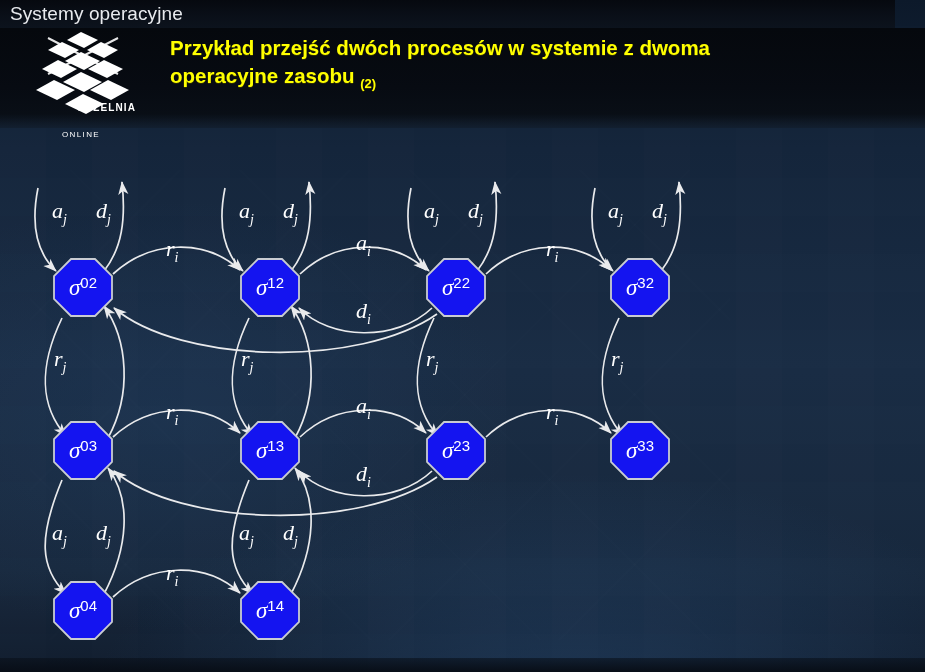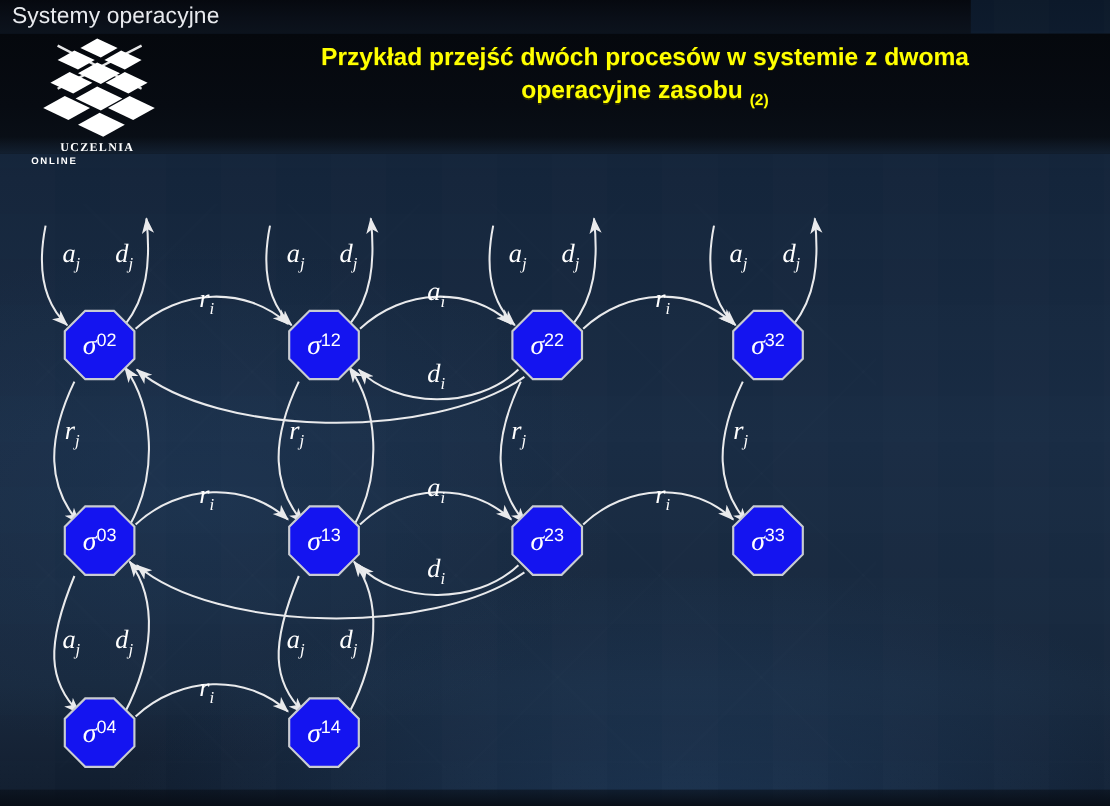--- a/index.html
+++ b/index.html
@@ -15,41 +15,41 @@
   #texture{position:absolute;inset:0;pointer-events:none;opacity:.30;
     background-image:
       repeating-linear-gradient(90deg, rgba(255,255,255,.016) 0 46px, rgba(0,0,0,.012) 46px 92px),
       repeating-linear-gradient(0deg, rgba(255,255,255,.013) 0 38px, rgba(0,0,0,.010) 38px 76px);}
   #diamonds{position:absolute;left:30px;top:170px;width:700px;height:470px;pointer-events:none;opacity:.16;
     background-image:
       repeating-linear-gradient(45deg, rgba(255,255,255,.05) 0 2px, transparent 2px 120px),
       repeating-linear-gradient(-45deg, rgba(255,255,255,.05) 0 2px, transparent 2px 120px);}
 
   
-  #topbar{position:absolute;left:0;top:0;width:809px;height:28px;
+  #topbar{position:absolute;left:0;top:0;width:895px;height:28px;
     background:linear-gradient(180deg,#06090f 0%,#0a0f18 55%,#0c131d 100%);}
   #topbar-title{position:absolute;left:10px;top:3px;font-size:19px;color:#e8eaee;
     letter-spacing:.1px;white-space:nowrap;}
   #headerband{position:absolute;left:0;top:28px;width:925px;height:100px;
     background:linear-gradient(180deg,#05080d 0%,#070b12 60%,#0a1018 100%);}
   #headerband:after{content:"";position:absolute;left:0;bottom:0;width:100%;height:14px;
     background:linear-gradient(180deg,rgba(10,16,24,0) 0%, rgba(20,34,52,.85) 100%);}
 
-  #slide-title{position:absolute;left:170px;top:34px;width:735px;text-align:center;
+  #slide-title{position:absolute;left:170px;top:34px;width:735px;text-align:left;
     color:#ffff00;font-weight:bold;font-size:20.5px;line-height:28px;
     text-shadow:0 1px 0 #2a2a00;}
   #slide-title .num{font-size:13px;vertical-align:sub;}
 
   
   #logo{position:absolute;left:26px;top:30px;width:110px;height:110px;}
   #logo svg{display:block;}
-  #logo-text1{position:absolute;left:0;top:88px;width:110px;text-align:center;
-    color:#ffffff;font-size:10px;font-weight:bold;letter-spacing:1.1px;font-family:Liberation Serif, serif;}
-  #logo-text2{position:absolute;left:0;top:100px;width:110px;text-align:left;
-    color:#ffffff;font-size:8px;font-weight:bold;letter-spacing:1.4px;}
+  #logo-text1{position:absolute;left:0;top:72px;width:110px;text-align:right;
+    color:#ffffff;font-size:10px;font-weight:bold;letter-spacing:1.1px;}
+  #logo-text2{position:absolute;left:0;top:100px;width:110px;text-align:center;
+    color:#ffffff;font-size:8px;font-weight:normal;letter-spacing:1.4px;}
 
   
   #diagram{position:absolute;left:0;top:128px;width:925px;height:544px;}
   #diagram svg{display:block;}
   .nodelbl{fill:#ffffff;font-family:"Liberation Serif",serif;font-size:21px;}
   .nodelbl .sig{font-style:italic;font-size:23px;}
   .nodelbl .sup{font-size:15px;font-family:"Liberation Sans",sans-serif;font-style:normal;}
   .edgelbl{fill:#ffffff;font-family:"Liberation Serif",serif;font-size:22px;font-style:italic;}
   .edgelbl .sub{font-size:14px;}
   .edge{fill:none;stroke:#e9eaec;stroke-width:1.7;}

